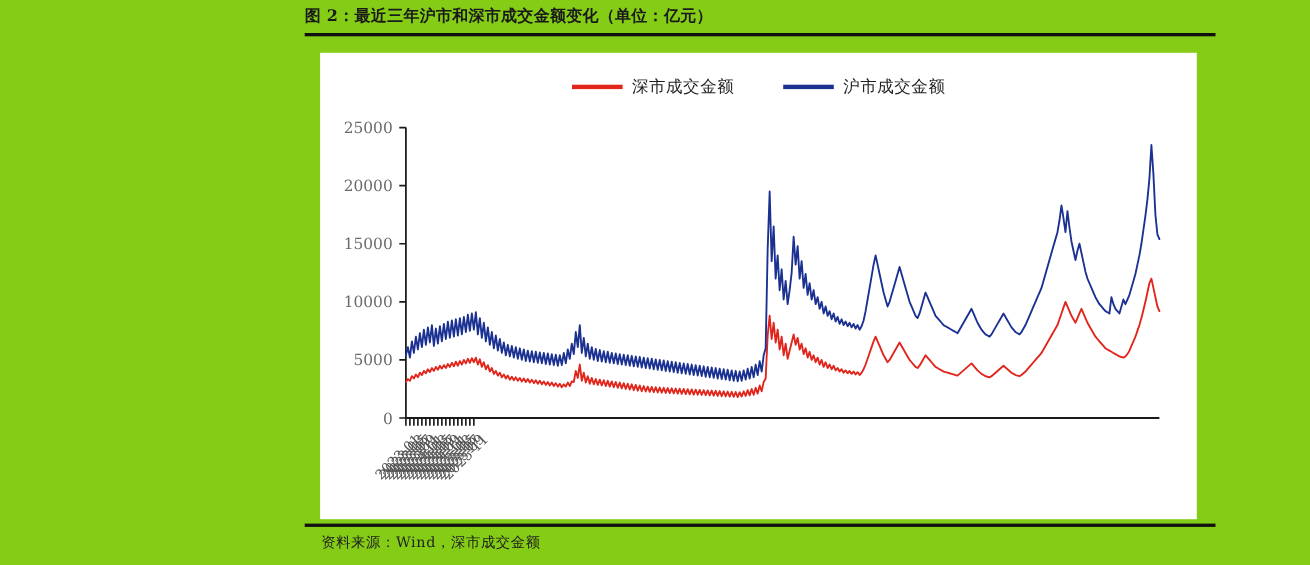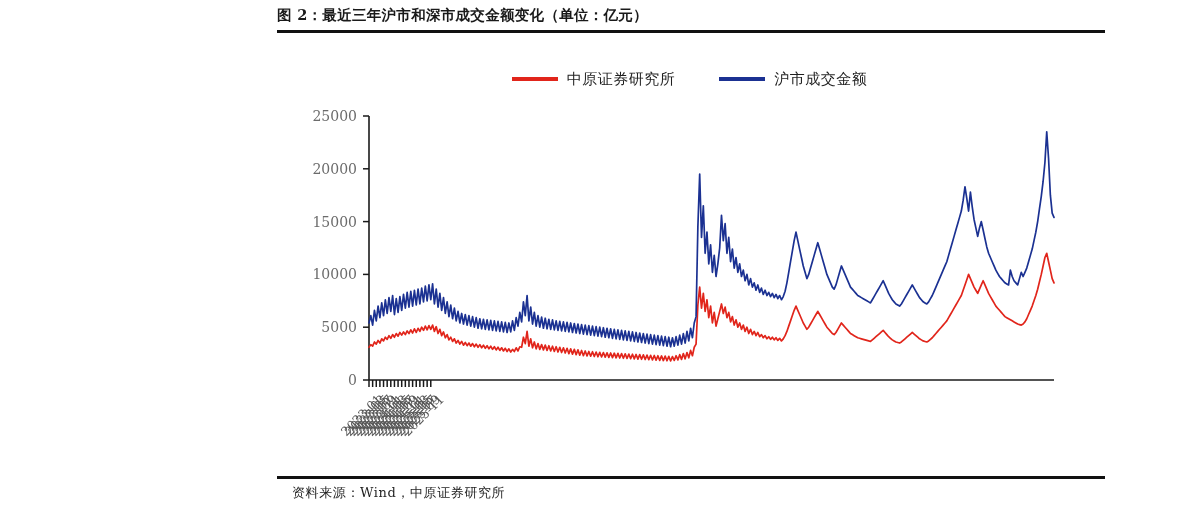--- a/index.html
+++ b/index.html
@@ -4,21 +4,21 @@
 <style>
   html,body{margin:0;padding:0;}
   body{
     width:1191px;height:514px;
     background:#e9ecdc;
     font-family:"Liberation Serif", serif;
     overflow:hidden;
   }
   #figure{
     position:absolute;left:0;top:0;width:1191px;height:514px;
-    background:#ffffff;
+    background:#84cc16;
   }
   #title-block{
     position:absolute;left:277px;top:4px;width:828px;height:26px;
   }
   #fig-title{
     font-family:"DejaVu Serif","Liberation Serif",serif;
     font-weight:bold;
     font-size:14.5px;
     color:#1a1a1a;
     letter-spacing:0.3px;
@@ -75,21 +75,21 @@
     <div id="fig-title">图 2：最近三年沪市和深市成交金额变化（单位：亿元）</div>
   </div>
 
   <div class="hrule" id="rule-top"></div>
 
   <div id="panel">
 
     <div id="legend">
       <div class="legend-item">
         <span class="legend-swatch" style="background:#e1251b"></span>
-        <span class="legend-label">中原证券研究所</span>
+        <span class="legend-label">深市成交金额</span>
       </div>
       <div class="legend-item">
         <span class="legend-swatch" style="background:#1b3192"></span>
         <span class="legend-label">沪市成交金额</span>
       </div>
     </div>
 
     <div id="plot-wrap">
       <svg id="plot-svg" viewBox="0 0 797 378" preserveAspectRatio="none">
         <g id="y-axis-group">
@@ -150,15 +150,15 @@
             <path d="M78.00 253.26 L79.82 250.62 L81.63 252.21 L83.45 247.98 L85.27 250.10 L87.08 246.40 L88.90 249.04 L90.72 244.82 L92.54 246.93 L94.35 243.23 L96.17 245.34 L97.99 241.65 L99.80 244.29 L101.62 240.59 L103.44 243.23 L105.25 239.54 L107.07 242.18 L108.89 238.48 L110.71 241.12 L112.52 237.95 L114.34 240.59 L116.16 236.90 L117.97 239.54 L119.79 235.84 L121.61 239.01 L123.42 234.78 L125.24 238.48 L127.06 234.26 L128.88 237.42 L130.69 233.20 L132.51 236.37 L134.33 232.14 L136.14 235.84 L137.96 231.62 L139.78 235.31 L141.59 231.09 L143.41 237.42 L145.23 232.67 L147.05 239.54 L148.86 235.31 L150.68 241.65 L152.50 237.95 L154.31 243.76 L156.13 240.59 L157.95 245.87 L159.76 243.23 L161.58 247.46 L163.40 244.82 L165.21 249.04 L167.03 246.40 L168.85 250.10 L170.67 247.46 L172.48 251.15 L174.30 248.51 L176.12 251.68 L177.93 249.04 L179.75 252.21 L181.57 249.57 L183.38 252.74 L185.20 250.10 L187.02 253.26 L188.84 250.62 L190.65 253.79 L192.47 251.15 L194.29 254.32 L196.10 251.68 L197.92 254.85 L199.74 252.21 L201.55 255.38 L203.37 252.74 L205.19 255.90 L207.01 253.26 L208.82 256.43 L210.64 253.79 L212.46 256.96 L214.27 254.32 L216.09 257.49 L217.91 254.85 L219.72 258.02 L221.54 255.38 L223.36 257.49 L225.18 253.79 L226.99 256.96 L228.81 252.74 L230.63 253.26 L232.44 243.23 L234.26 249.57 L236.08 237.42 L237.89 252.21 L239.71 244.82 L241.53 253.79 L243.34 247.98 L245.16 254.85 L246.98 249.57 L248.80 255.38 L250.61 250.62 L252.43 255.90 L254.25 251.15 L256.06 256.43 L257.88 251.68 L259.70 256.96 L261.51 252.21 L263.33 257.49 L265.15 252.74 L266.97 258.02 L268.78 253.26 L270.60 258.54 L272.42 253.79 L274.23 259.07 L276.05 254.32 L277.87 259.60 L279.68 254.85 L281.50 260.13 L283.32 255.38 L285.14 260.66 L286.95 255.90 L288.77 261.18 L290.59 256.43 L292.40 261.71 L294.22 256.96 L296.04 261.92 L297.85 257.49 L299.67 262.24 L301.49 257.70 L303.31 262.56 L305.12 258.02 L306.94 262.77 L308.76 258.33 L310.57 262.98 L312.39 258.54 L314.21 263.19 L316.02 258.76 L317.84 263.40 L319.66 258.97 L321.47 263.61 L323.29 259.18 L325.11 263.82 L326.93 259.39 L328.74 264.04 L330.56 259.60 L332.38 264.25 L334.19 259.81 L336.01 264.46 L337.83 260.02 L339.64 264.67 L341.46 260.23 L343.28 264.88 L345.10 260.44 L346.91 265.09 L348.73 260.66 L350.55 265.30 L352.36 260.87 L354.18 265.51 L356.00 261.08 L357.81 265.72 L359.63 261.29 L361.45 265.94 L363.27 261.50 L365.08 266.15 L366.90 261.71 L368.72 266.36 L370.53 261.92 L372.35 266.57 L374.17 262.13 L375.98 266.78 L377.80 262.35 L379.62 266.99 L381.44 262.56 L383.25 266.46 L385.07 261.71 L386.89 265.94 L388.70 260.66 L390.52 265.41 L392.34 259.60 L394.15 264.88 L395.97 258.54 L397.79 263.82 L399.60 256.43 L401.42 261.71 L403.24 253.26 L405.06 250.10 L406.87 211.02 L408.69 193.07 L410.51 214.19 L412.32 199.41 L414.14 217.36 L415.96 205.74 L417.77 223.70 L419.59 212.08 L421.41 228.98 L423.23 218.42 L425.04 232.14 L426.86 224.75 L428.68 217.36 L430.49 209.97 L432.31 219.47 L434.13 213.14 L435.94 223.70 L437.76 218.42 L439.58 227.92 L441.40 222.64 L443.21 231.09 L445.03 225.81 L446.85 233.20 L448.66 228.98 L450.48 235.31 L452.30 231.09 L454.11 237.42 L455.93 233.20 L457.75 239.54 L459.56 235.31 L461.38 240.59 L463.20 237.42 L465.02 241.65 L466.83 238.48 L468.65 242.70 L470.47 240.59 L472.28 243.76 L474.10 241.65 L475.92 244.82 L477.73 242.70 L479.55 245.34 L481.37 243.23 L483.19 245.87 L485.00 243.76 L486.82 246.40 L488.64 244.29 L490.45 246.93 L492.27 244.82 L494.09 241.65 L495.90 237.42 L497.72 232.14 L499.54 226.86 L501.36 221.58 L503.17 216.30 L504.99 212.08 L506.81 216.30 L508.62 220.53 L510.44 224.75 L512.26 228.98 L514.07 232.14 L515.89 235.31 L517.71 233.20 L519.53 230.03 L521.34 226.86 L523.16 223.70 L524.98 220.53 L526.79 217.36 L528.61 220.53 L530.43 223.70 L532.24 226.86 L534.06 230.03 L535.88 233.20 L537.69 235.31 L539.51 237.42 L541.33 239.54 L543.15 240.59 L544.96 238.48 L546.78 235.31 L548.60 232.14 L550.41 228.98 L552.23 231.09 L554.05 233.20 L555.86 235.31 L557.68 237.42 L559.50 239.54 L561.32 240.59 L563.13 241.65 L564.95 242.70 L566.77 243.76 L568.58 244.29 L570.40 244.82 L572.22 245.34 L574.03 245.87 L575.85 246.40 L577.67 246.93 L579.49 247.46 L581.30 245.87 L583.12 244.29 L584.94 242.70 L586.75 241.12 L588.57 239.54 L590.39 237.95 L592.20 236.37 L594.02 238.48 L595.84 240.59 L597.66 242.70 L599.47 244.29 L601.29 245.87 L603.11 246.93 L604.92 247.98 L606.74 248.51 L608.56 249.04 L610.37 247.98 L612.19 246.40 L614.01 244.82 L615.82 243.23 L617.64 241.65 L619.46 240.06 L621.28 238.48 L623.09 240.06 L624.91 241.65 L626.73 243.23 L628.54 244.82 L630.36 245.87 L632.18 246.93 L633.99 247.46 L635.81 247.98 L637.63 246.93 L639.45 245.34 L641.26 243.76 L643.08 241.65 L644.90 239.54 L646.71 237.42 L648.53 235.31 L650.35 233.20 L652.16 231.09 L653.98 228.98 L655.80 226.86 L657.62 223.70 L659.43 220.53 L661.25 217.36 L663.07 214.19 L664.88 211.02 L666.70 207.86 L668.52 204.69 L670.33 201.52 L672.15 196.24 L673.97 190.96 L675.79 185.68 L677.60 180.40 L679.42 184.62 L681.24 188.85 L683.05 193.07 L684.87 196.24 L686.69 199.41 L688.50 195.18 L690.32 190.96 L692.14 186.74 L693.95 190.96 L695.77 195.18 L697.59 199.41 L699.41 202.58 L701.22 205.74 L703.04 208.91 L704.86 212.08 L706.67 214.19 L708.49 216.30 L710.31 218.42 L712.12 220.53 L713.94 222.64 L715.76 223.70 L717.58 224.75 L719.39 225.81 L721.21 226.86 L723.03 227.92 L724.84 228.98 L726.66 230.03 L728.48 230.56 L730.29 231.09 L732.11 230.03 L733.93 227.92 L735.75 224.75 L737.56 220.53 L739.38 216.30 L741.20 212.08 L743.01 206.80 L744.83 201.52 L746.65 195.18 L748.46 187.79 L750.28 180.40 L752.10 171.95 L753.92 163.50 L755.73 159.28 L757.55 167.73 L759.37 176.18 L761.18 184.62 L763.00 188.85" class="series-path" stroke="#e1251b"></path>
             <path d="M78.00 228.98 L79.82 221.58 L81.63 231.09 L83.45 216.30 L85.27 226.86 L87.08 212.08 L88.90 223.70 L90.72 208.91 L92.54 221.58 L94.35 205.74 L96.17 219.47 L97.99 203.63 L99.80 217.36 L101.62 201.52 L103.44 220.53 L105.25 204.69 L107.07 218.42 L108.89 202.58 L110.71 216.30 L112.52 200.46 L114.34 214.19 L116.16 198.35 L117.97 213.14 L119.79 197.30 L121.61 212.08 L123.42 196.24 L125.24 211.02 L127.06 195.18 L128.88 209.97 L130.69 194.13 L132.51 207.86 L134.33 192.02 L136.14 206.80 L137.96 190.96 L139.78 205.74 L141.59 189.90 L143.41 209.97 L145.23 195.18 L147.05 213.14 L148.86 199.41 L150.68 216.30 L152.50 203.63 L154.31 219.47 L156.13 207.86 L157.95 222.64 L159.76 211.02 L161.58 224.75 L163.40 214.19 L165.21 226.86 L167.03 217.36 L168.85 228.98 L170.67 219.47 L172.48 230.03 L174.30 220.53 L176.12 231.09 L177.93 221.58 L179.75 232.14 L181.57 222.64 L183.38 233.20 L185.20 223.70 L187.02 234.26 L188.84 224.75 L190.65 234.78 L192.47 225.28 L194.29 235.31 L196.10 225.81 L197.92 235.84 L199.74 226.34 L201.55 236.37 L203.37 226.86 L205.19 236.90 L207.01 227.39 L208.82 237.42 L210.64 227.92 L212.46 237.95 L214.27 228.45 L216.09 238.48 L217.91 228.98 L219.72 237.95 L221.54 226.86 L223.36 236.37 L225.18 223.70 L226.99 232.14 L228.81 218.42 L230.63 227.92 L232.44 207.86 L234.26 221.58 L236.08 201.52 L237.89 226.86 L239.71 213.14 L241.53 230.03 L243.34 218.42 L245.16 232.14 L246.98 221.58 L248.80 233.20 L250.61 223.17 L252.43 234.26 L254.25 224.22 L256.06 234.78 L257.88 225.28 L259.70 235.31 L261.51 225.81 L263.33 235.84 L265.15 226.86 L266.97 236.37 L268.78 227.39 L270.60 236.90 L272.42 227.92 L274.23 237.42 L276.05 228.45 L277.87 237.95 L279.68 228.98 L281.50 238.48 L283.32 229.50 L285.14 239.01 L286.95 230.03 L288.77 239.54 L290.59 230.56 L292.40 240.06 L294.22 231.09 L296.04 240.59 L297.85 231.62 L299.67 241.12 L301.49 232.14 L303.31 241.65 L305.12 232.67 L306.94 242.18 L308.76 233.20 L310.57 242.70 L312.39 233.73 L314.21 243.23 L316.02 234.26 L317.84 243.76 L319.66 234.78 L321.47 244.29 L323.29 235.31 L325.11 244.82 L326.93 235.84 L328.74 245.34 L330.56 236.37 L332.38 245.87 L334.19 236.90 L336.01 246.40 L337.83 237.42 L339.64 246.93 L341.46 237.95 L343.28 247.46 L345.10 238.48 L346.91 247.98 L348.73 239.01 L350.55 248.51 L352.36 239.54 L354.18 249.04 L356.00 240.06 L357.81 249.57 L359.63 240.59 L361.45 250.10 L363.27 241.12 L365.08 250.62 L366.90 241.65 L368.72 251.15 L370.53 242.18 L372.35 251.68 L374.17 242.70 L375.98 252.21 L377.80 243.23 L379.62 252.74 L381.44 243.76 L383.25 252.21 L385.07 242.70 L386.89 251.15 L388.70 241.12 L390.52 250.10 L392.34 239.54 L394.15 249.04 L395.97 237.42 L397.79 246.93 L399.60 234.26 L401.42 243.76 L403.24 228.98 L405.06 222.64 L406.87 132.88 L408.69 80.08 L410.51 143.44 L412.32 111.76 L414.14 159.28 L415.96 138.16 L417.77 169.84 L419.59 150.83 L421.41 178.29 L423.23 161.39 L425.04 182.51 L426.86 169.84 L428.68 154.00 L430.49 121.26 L432.31 146.61 L434.13 129.71 L435.94 159.28 L437.76 143.44 L439.58 167.73 L441.40 155.06 L443.21 174.06 L445.03 163.50 L446.85 178.29 L448.66 169.84 L450.48 182.51 L452.30 176.18 L454.11 186.74 L455.93 180.40 L457.75 190.96 L459.56 184.62 L461.38 193.07 L463.20 188.85 L465.02 196.24 L466.83 190.96 L468.65 198.35 L470.47 194.13 L472.28 200.46 L474.10 196.24 L475.92 201.52 L477.73 198.35 L479.55 202.58 L481.37 199.41 L483.19 203.63 L485.00 200.46 L486.82 204.69 L488.64 201.52 L490.45 205.74 L492.27 202.58 L494.09 197.30 L495.90 188.85 L497.72 178.29 L499.54 167.73 L501.36 157.17 L503.17 146.61 L504.99 138.16 L506.81 146.61 L508.62 155.06 L510.44 163.50 L512.26 171.95 L514.07 178.29 L515.89 184.62 L517.71 180.40 L519.53 174.06 L521.34 167.73 L523.16 161.39 L524.98 155.06 L526.79 148.72 L528.61 155.06 L530.43 161.39 L532.24 167.73 L534.06 174.06 L535.88 180.40 L537.69 184.62 L539.51 188.85 L541.33 193.07 L543.15 195.18 L544.96 190.96 L546.78 184.62 L548.60 178.29 L550.41 171.95 L552.23 176.18 L554.05 180.40 L555.86 184.62 L557.68 188.85 L559.50 193.07 L561.32 195.18 L563.13 197.30 L564.95 199.41 L566.77 201.52 L568.58 202.58 L570.40 203.63 L572.22 204.69 L574.03 205.74 L575.85 206.80 L577.67 207.86 L579.49 208.91 L581.30 205.74 L583.12 202.58 L584.94 199.41 L586.75 196.24 L588.57 193.07 L590.39 189.90 L592.20 186.74 L594.02 190.96 L595.84 195.18 L597.66 199.41 L599.47 202.58 L601.29 205.74 L603.11 207.86 L604.92 209.97 L606.74 211.02 L608.56 212.08 L610.37 209.97 L612.19 206.80 L614.01 203.63 L615.82 200.46 L617.64 197.30 L619.46 194.13 L621.28 190.96 L623.09 194.13 L624.91 197.30 L626.73 200.46 L628.54 203.63 L630.36 205.74 L632.18 207.86 L633.99 208.91 L635.81 209.97 L637.63 207.86 L639.45 204.69 L641.26 201.52 L643.08 197.30 L644.90 193.07 L646.71 188.85 L648.53 184.62 L650.35 180.40 L652.16 176.18 L653.98 171.95 L655.80 167.73 L657.62 161.39 L659.43 155.06 L661.25 148.72 L663.07 142.38 L664.88 136.05 L666.70 129.71 L668.52 123.38 L670.33 117.04 L672.15 106.48 L673.97 92.75 L675.79 104.37 L677.60 117.04 L679.42 98.03 L681.24 112.82 L683.05 125.49 L684.87 133.94 L686.69 142.38 L688.50 133.94 L690.32 127.60 L692.14 136.05 L693.95 144.50 L695.77 152.94 L697.59 159.28 L699.41 163.50 L701.22 167.73 L703.04 171.95 L704.86 176.18 L706.67 179.34 L708.49 182.51 L710.31 184.62 L712.12 186.74 L713.94 188.85 L715.76 189.90 L717.58 190.96 L719.39 176.18 L721.21 182.51 L723.03 186.74 L724.84 188.85 L726.66 190.96 L728.48 184.62 L730.29 178.29 L732.11 182.51 L733.93 178.29 L735.75 174.06 L737.56 167.73 L739.38 161.39 L741.20 155.06 L743.01 146.61 L744.83 138.16 L746.65 127.60 L748.46 114.93 L750.28 102.26 L752.10 87.47 L753.92 68.46 L755.73 37.84 L757.55 64.24 L759.37 101.20 L761.18 119.15 L763.00 123.38" class="series-path" stroke="#1b3192"></path>
           </g>
       </svg>
     </div>
 
   </div>
 
   <div class="hrule" id="rule-bottom"></div>
 
-  <div id="source-note">资料来源：Wind，中原证券研究所</div>
+  <div id="source-note">资料来源：Wind，深市成交金额</div>
 
 </div>
 
 </body></html>

